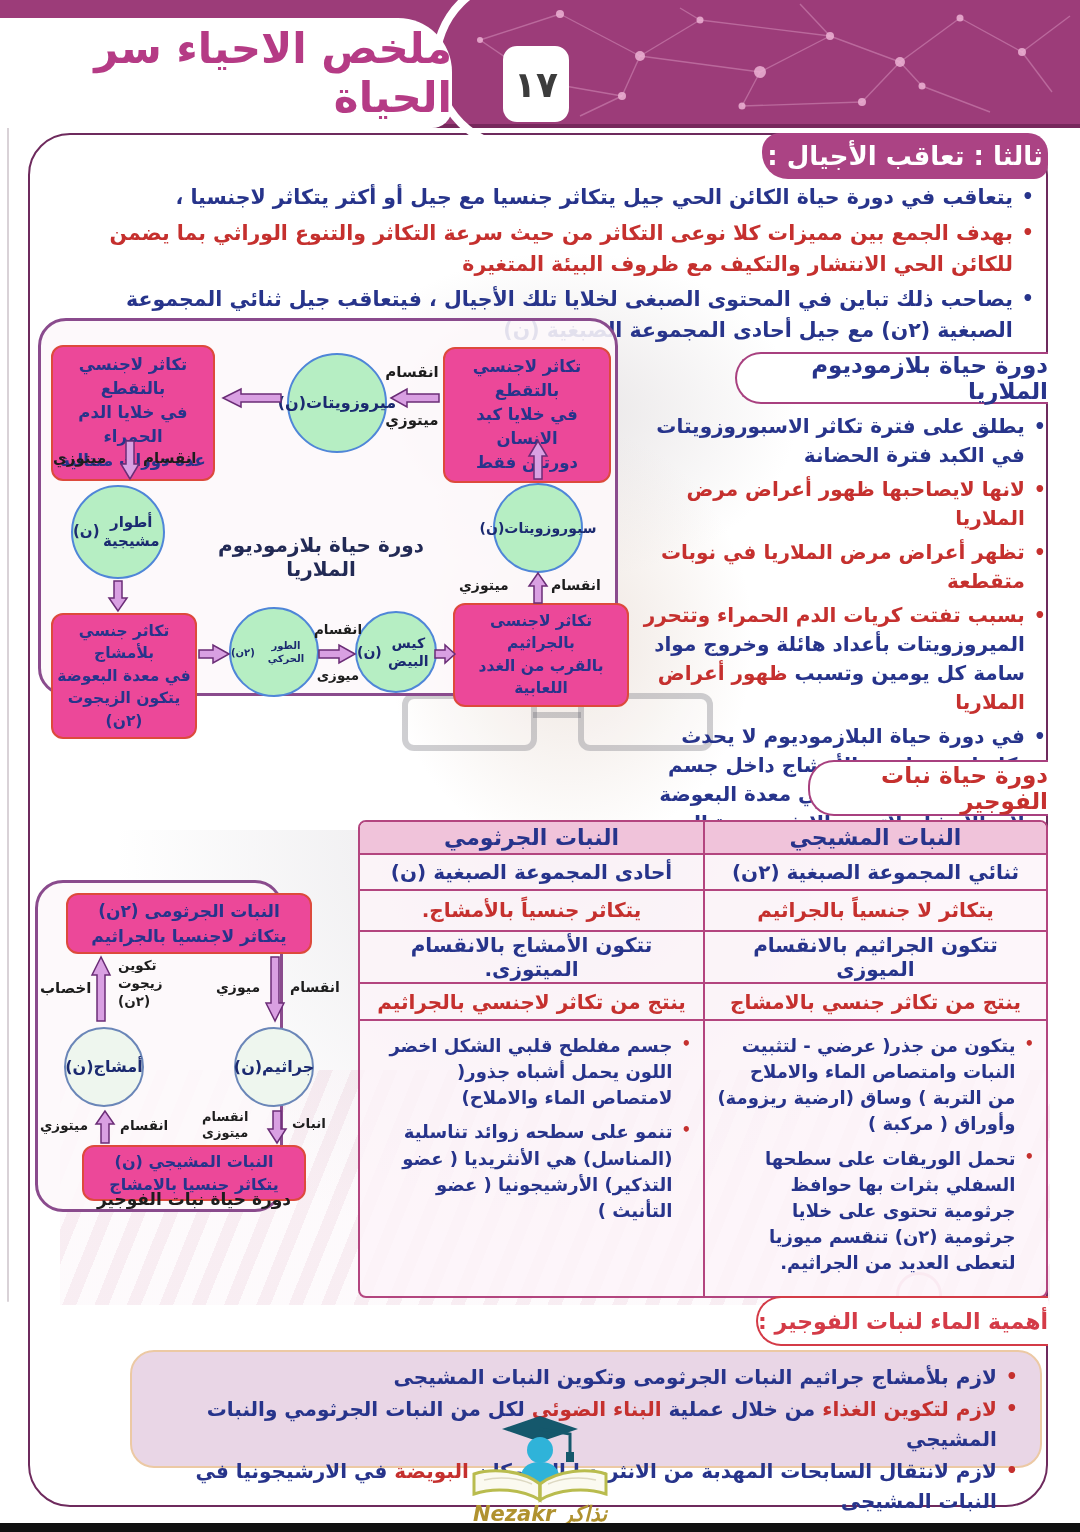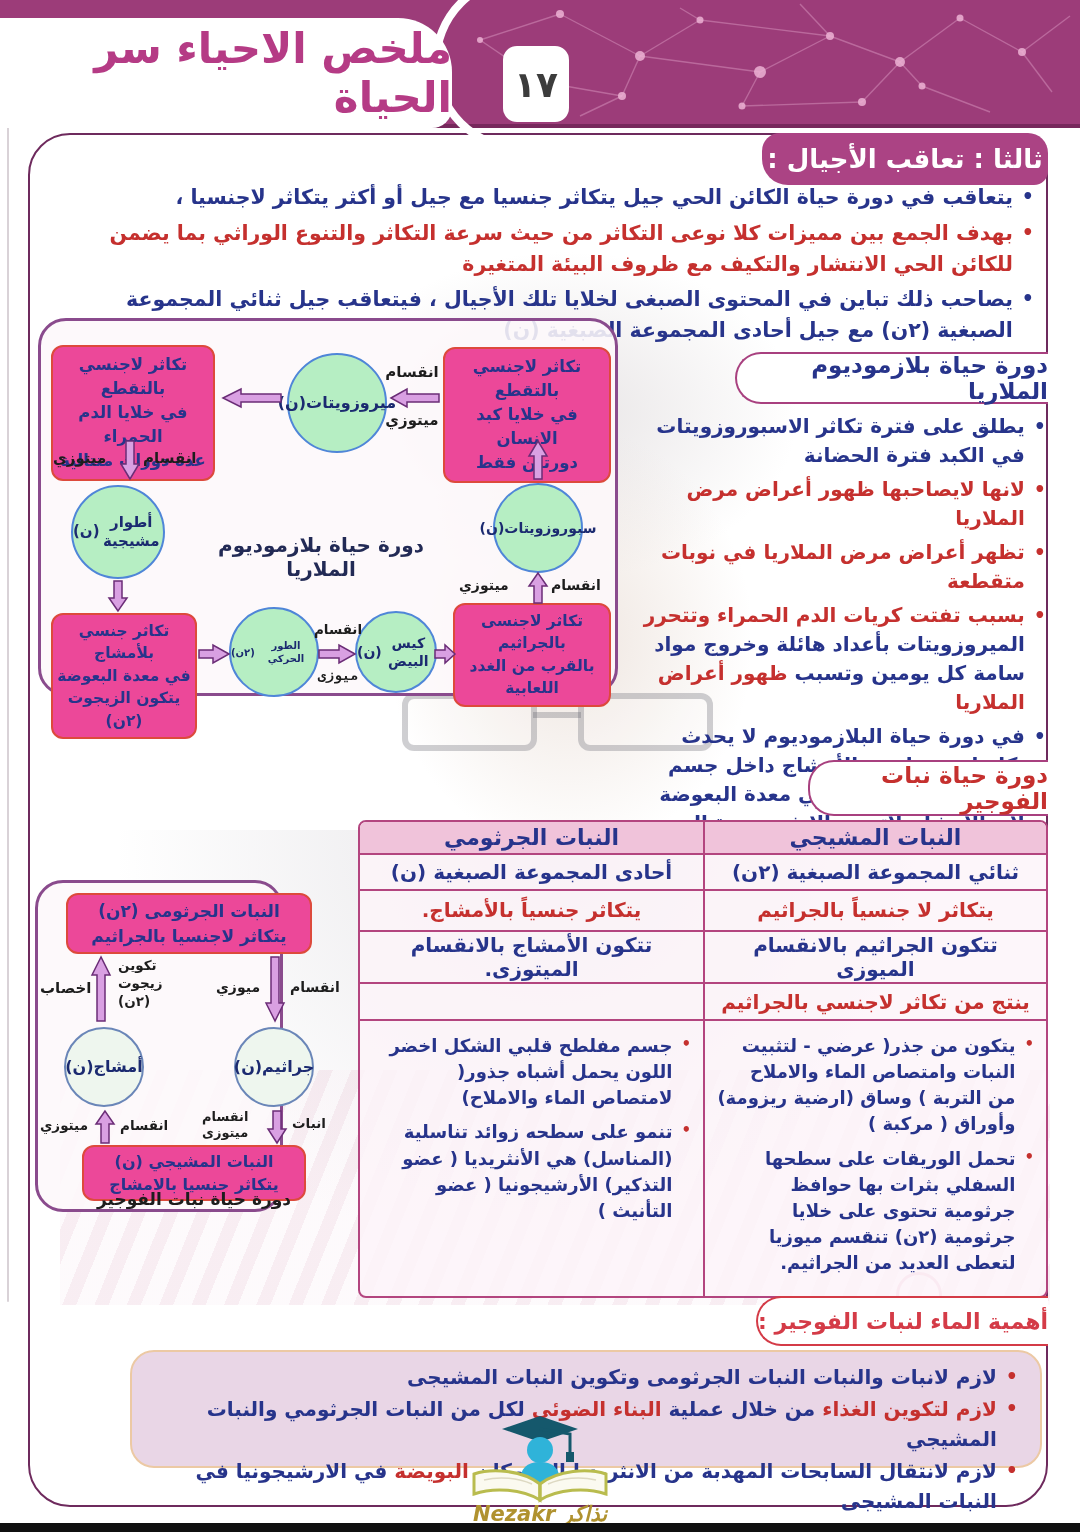--- a/index.html
+++ b/index.html
@@ -41,21 +41,21 @@
   .page-title { color:#b53b85; font-size:42px; letter-spacing:-1px; }
   .page-tab { position:absolute; left:503px; top:46px; width:66px; height:76px; background:#ffffff;
               border-radius:14px; z-index:4; display:flex; align-items:center; justify-content:center;
               font-size:36px; color:#3c3c3c; }
 
   
   .main-box { position:absolute; left:28px; top:133px; width:1020px; height:1374px;
               border:2.5px solid #6e2a5d; border-radius:42px; z-index:1; }
 
   .tag-head { position:absolute; z-index:3; display:flex; align-items:center; justify-content:center; }
-  .sec3-head { left:762px; top:133px; width:286px; height:52px; background:#ab4384; color:#fff;
+  .sec3-head { left:762px; top:133px; width:286px; height:46px; background:#ab4384; color:#fff;
                font-size:26px; border-radius:18px 20px 14px 26px; }
 
   .bullets { position:absolute; z-index:2; }
   .bul { display:flex; gap:9px; align-items:flex-start; margin-bottom:5px; }
   .bul .dot { font-size:19px; line-height:1.5; }
   .bul .txt { flex:1; text-align:right; }
 
   .sec3-bullets { left:58px; top:182px; width:976px; font-size:20.5px; line-height:1.5; }
 
   
@@ -213,21 +213,21 @@
     <div class="ybox" style="left:10px; top:24px; width:164px; font-size:16.5px;">
       <div>تكاثر لاجنسي بالتقطع</div>
       <div>في خلايا الدم الحمراء</div>
       <div>عدة دورات متتالية</div>
     </div>
     <div class="ybox" style="left:10px; top:292px; width:146px; font-size:15.5px; padding:5px 2px;">
       <div>تكاثر جنسي بلأمشاج</div>
       <div>في معدة البعوضة</div>
       <div>يتكون الزيجوت (٢ن)</div>
     </div>
-    <div class="ybox" style="left:412px; top:282px; width:158px; font-size:15.5px; padding:5px 2px;">
+    <div class="ybox" style="left:412px; top:282px; width:176px; font-size:15.5px; padding:5px 2px;">
       <div>تكاثر لاجنسى بالجراثيم</div>
       <div>بالقرب من الغدد اللعابية</div>
     </div>
 
     <div class="gnode green" style="left:246px; top:32px; width:100px; height:100px; font-size:16px;">
       <div>ميروزويتات</div>
       <div>(ن)</div>
     </div>
     <div class="gnode green" style="left:30px; top:164px; width:94px; height:94px; font-size:15px;">
       <div>أطوار مشيجية</div>
@@ -267,21 +267,21 @@
       </svg>
 
     <svg class="ar" style="left:156px; top:322px;" width="34" height="22">
         <polygon points="32,11 16,2 16,7 2,7 2,15 16,15 16,20"></polygon>
       </svg>
 
     <svg class="ar" style="left:276px; top:322px;" width="40" height="22">
         <polygon points="38,11 22,2 22,7 2,7 2,15 22,15 22,20"></polygon>
       </svg>
     <div class="alabel" style="left:262px; top:300px; width:70px; text-align:center; font-size:13.5px;">انقسام</div>
-    <div class="alabel" style="left:262px; top:346px; width:70px; text-align:center; font-size:13.5px;font-family:Liberation Mono, monospace;">ميوزى</div>
+    <div class="alabel" style="left:262px; top:346px; width:70px; text-align:center; font-size:13.5px;">ميوزى</div>
 
     <svg class="ar" style="left:392px; top:322px;" width="24" height="22">
         <polygon points="22,11 12,2 12,7 2,7 2,15 12,15 12,20"></polygon>
       </svg>
 
     <svg class="ar" style="left:486px; top:250px;" width="22" height="34">
         <polygon points="11,2 2,15 7,15 7,32 15,32 15,15 20,15"></polygon>
       </svg>
     <div class="alabel" style="left:510px; top:256px; font-size:14px;">انقسام</div>
     <div class="alabel" style="left:418px; top:256px; font-size:14px;">ميتوزي</div>
@@ -332,20 +332,21 @@
     </div>
     <div class="trow r2">
       <div class="cell red">يتكاثر لا جنسياً بالجراثيم</div>
       <div class="cell red">يتكاثر جنسياً بالأمشاج.</div>
     </div>
     <div class="trow r3">
       <div class="cell nav">تتكون الجراثيم بالانقسام الميوزى</div>
       <div class="cell nav">تتكون الأمشاج بالانقسام الميتوزى.</div>
     </div>
     <div class="trow r4">
+      <div class="cell red">ينتج من تكاثر جنسي بالامشاج</div>
       <div class="cell red">ينتج من تكاثر لاجنسي بالجراثيم</div>
     </div>
     <div class="trow r5">
       <div class="cell">
         <div class="bul">
           <span class="dot">•</span>
           <div class="txt">يتكون من جذر( عرضي - لتثبيت النبات وامتصاص الماء والاملاح من التربة ) وساق (ارضية ريزومة) وأوراق ( مركبة )</div>
         </div>
         <div class="bul">
           <span class="dot">•</span>
@@ -413,21 +414,21 @@
     </div>
     <div class="dg-title" style="left:40px; top:306px; width:232px; font-size:17px; color:#1d1d1d;">دورة حياة نبات الفوجير</div>
   </div>
 
   <div class="round-head water-head">
     <span>أهمية الماء لنبات الفوجير :</span>
   </div>
   <div class="water-box">
     <div class="bul">
       <span class="dot red">•</span>
-      <div class="txt nav">لازم لانبات والنبات النبات الجرثومى وتكوين النبات المشيجى</div>
+      <div class="txt nav">لازم بلأمشاج جراثيم النبات الجرثومى وتكوين النبات المشيجى</div>
     </div>
     <div class="bul">
       <span class="dot red">•</span>
       <div class="txt"><span class="red">لازم لتكوين الغذاء </span><span class="nav">من خلال عملية </span><span class="red">البناء الضوئي </span><span class="nav">لكل من النبات الجرثومي والنبات المشيجي</span></div>
     </div>
     <div class="bul">
       <span class="dot red">•</span>
       <div class="txt"><span class="nav">لازم لانتقال السابحات المهدبة من الانثريديا الى مكان </span><span class="red">البويضة </span><span class="nav">في الارشيجونيا في النبات المشيجى</span></div>
     </div>
   </div>

